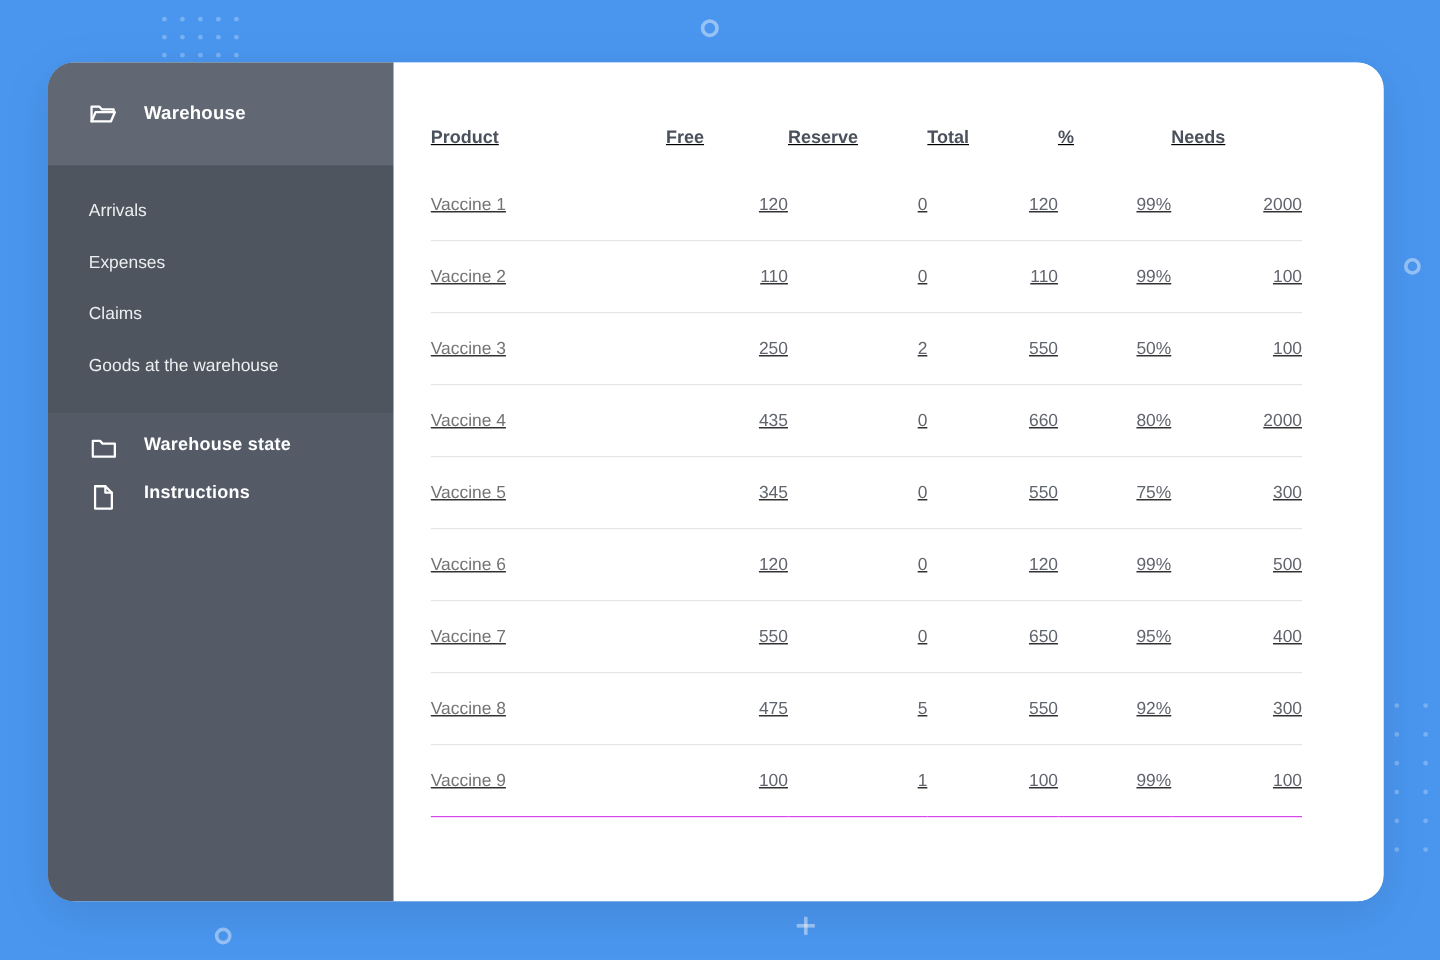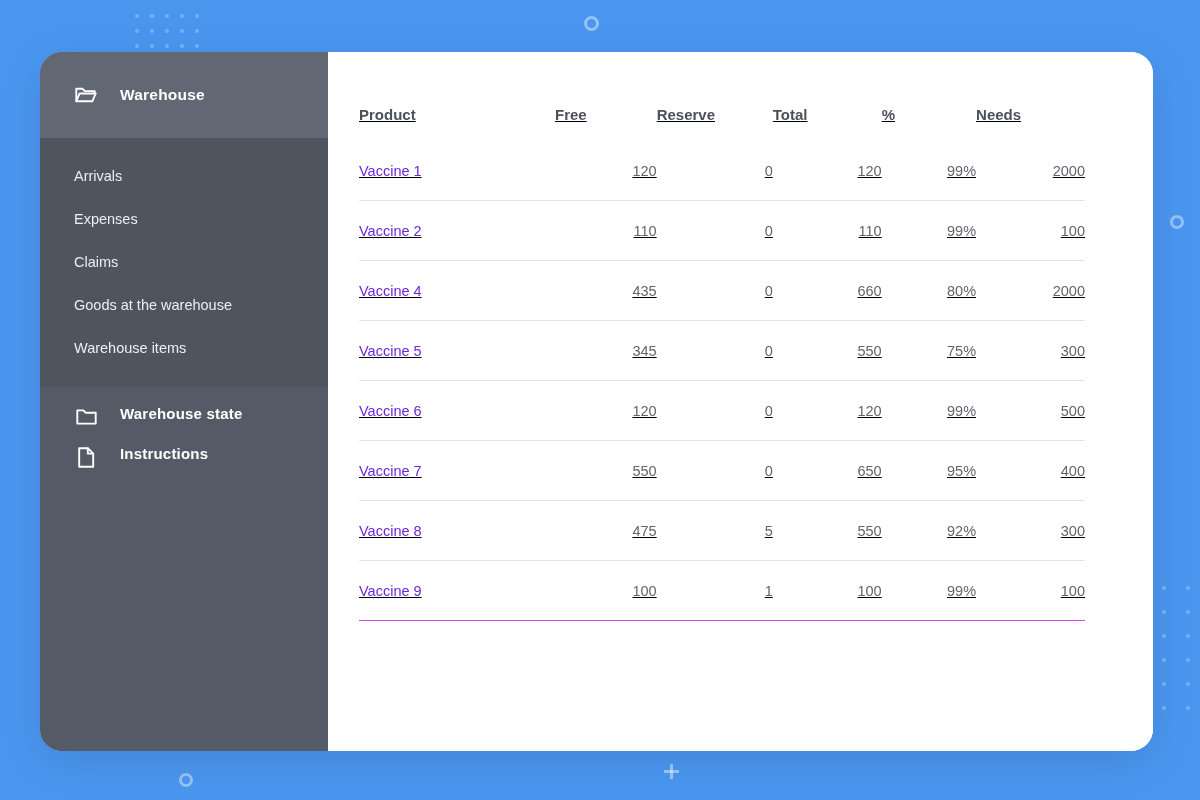--- a/index.html
+++ b/index.html
@@ -149,21 +149,21 @@
   }
   table.grid th.c-product { text-align:left; }
   table.grid td {
     font-size:14.5px;
     color:#60646c;
     padding:22px 0 21px 0;
     text-align:right;
     border-bottom:1px solid #e3e5e9;
     white-space:nowrap;
   }
-  table.grid td.c-product { text-align:left; color:#6d28d9; }
+  table.grid td.c-product { text-align:left; color:#737373; }
   table.grid tr:last-child td { border-bottom:1px solid #d946ef; }
 
   col.w-product { width:27%; }
   col.w-free    { width:14%; }
   col.w-reserve { width:16%; }
   col.w-total   { width:15%; }
   col.w-pct     { width:13%; }
   col.w-needs   { width:15%; }
 </style>
 </head>
@@ -237,23 +237,20 @@
         <span>Arrivals</span>
       </div>
       <div class="sb-link">
         <span>Expenses</span>
       </div>
       <div class="sb-link">
         <span>Claims</span>
       </div>
       <div class="sb-link">
         <span>Goods at the warehouse</span>
-      </div>
-      <div class="sb-link">
-        <span>Warehouse items</span>
       </div>
     </div>
 
     <div class="sb-foot">
       <div class="sb-item">
         <span class="sb-icon">
           <svg width="21" height="18" viewBox="0 0 21 18" fill="none" stroke="#ffffff" stroke-width="1.9" stroke-linejoin="round" stroke-linecap="round">
             <path d="M1.3 15.6V2.4h6.1l2.1 2.3h10.2v10.9z"></path>
           </svg>
         </span>
@@ -303,20 +300,28 @@
         </tr>
         <tr>
           <td class="c-product">Vaccine 2</td>
           <td>110</td>
           <td>0</td>
           <td>110</td>
           <td>99%</td>
           <td>100</td>
         </tr>
         <tr>
+          <td class="c-product">Vaccine 3</td>
+          <td>250</td>
+          <td>2</td>
+          <td>550</td>
+          <td>50%</td>
+          <td>100</td>
+        </tr>
+        <tr>
           <td class="c-product">Vaccine 4</td>
           <td>435</td>
           <td>0</td>
           <td>660</td>
           <td>80%</td>
           <td>2000</td>
         </tr>
         <tr>
           <td class="c-product">Vaccine 5</td>
           <td>345</td>

